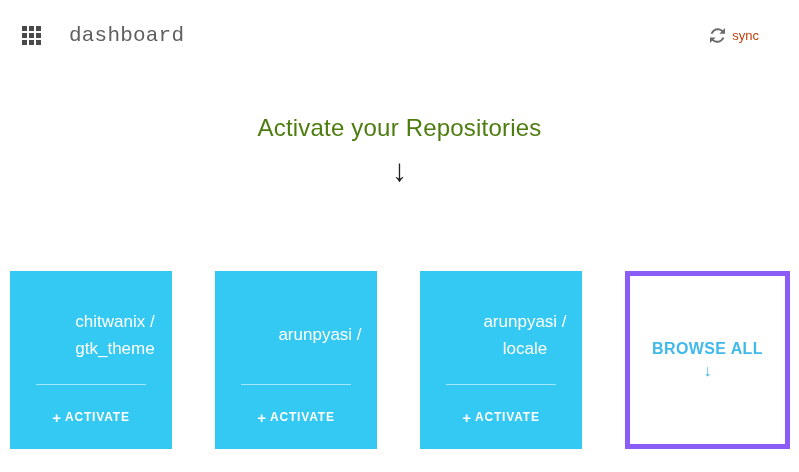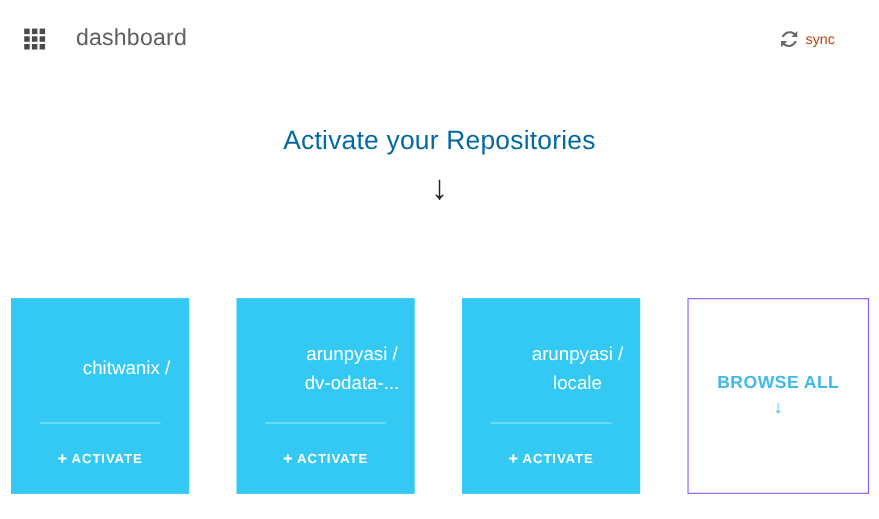--- a/index.html
+++ b/index.html
@@ -23,36 +23,37 @@
     grid-template-rows: repeat(3, 5px);
     gap: 2px;
     cursor: pointer;
   }
   .grid-icon span { background: #4a4a4a; display: block; }
   .header-title {
     margin-left: 28px;
     font-size: 21px;
     color: #5f5f5f;
     letter-spacing: 0.2px;
+    font-family: Liberation Mono, monospace;
   }
   .header-spacer { flex: 1; }
   .sync-wrap {
     display: flex;
     align-items: center;
     gap: 7px;
     cursor: pointer;
   }
   .sync-label { font-size: 13px; color: #c2410c; }
 
   
   .hero { text-align: center; margin-top: 44px; }
   .hero-title {
     font-size: 24px;
     font-weight: 400;
-    color: #0369a1;
+    color: #4d7c0f;
     letter-spacing: 0.2px;
   }
   .hero-arrow {
     margin-top: 10px;
     font-size: 31px;
     font-weight: 700;
     color: #222222;
     line-height: 38px;
   }
 
@@ -101,21 +102,21 @@
     margin-right: 4px;
   }
   .activate-label {
     font-size: 12px;
     font-weight: 700;
     letter-spacing: 0.8px;
   }
   .card.browse {
     width: 165px;
     background: #ffffff;
-    border: 1px solid #8b5cf6;
+    border: 5px solid #8b5cf6;
     align-items: center;
     justify-content: center;
   }
   .browse-label {
     font-size: 16px;
     font-weight: 600;
     color: #41b9ea;
     letter-spacing: 0.4px;
   }
   .browse-arrow {
@@ -157,32 +158,32 @@
 <div class="hero">
   <div class="hero-title">Activate your Repositories</div>
   <div class="hero-arrow">↓</div>
 </div>
 
 <div class="cards-row">
 
   <div class="card repo">
     <div class="repo-name">
       <span>chitwanix /</span>
+      <span>gtk_theme</span>
     </div>
     <hr class="repo-divider">
     <div class="activate-row">
       <span class="activate-plus">+</span>
       <span class="activate-label">ACTIVATE</span>
     </div>
   </div>
 
   <div class="card repo">
     <div class="repo-name">
       <span>arunpyasi /</span>
-      <span>dv-odata-...</span>
     </div>
     <hr class="repo-divider">
     <div class="activate-row">
       <span class="activate-plus">+</span>
       <span class="activate-label">ACTIVATE</span>
     </div>
   </div>
 
   <div class="card repo">
     <div class="repo-name">

